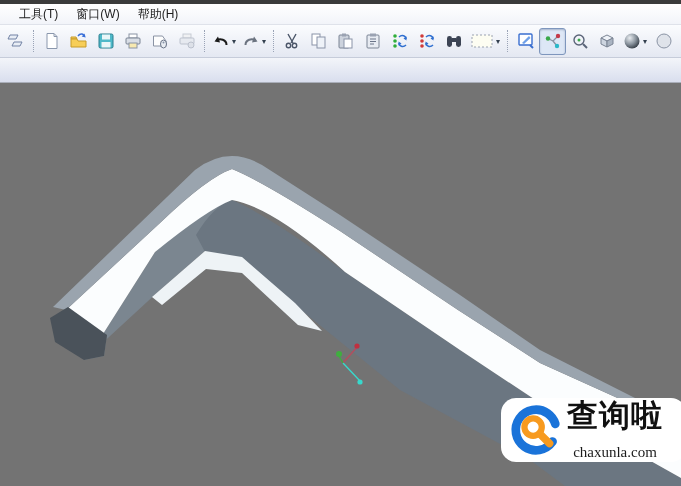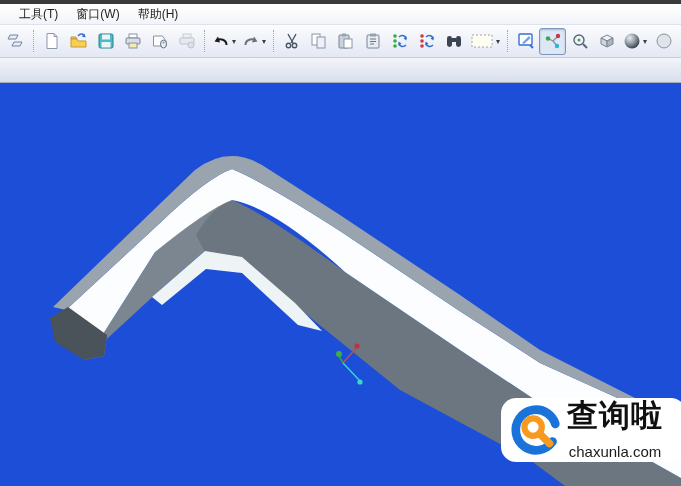--- a/index.html
+++ b/index.html
@@ -25,21 +25,21 @@
   .tb-btn.disabled { opacity:.5; }
   .tb-ic { display:inline-flex; width:18px; height:18px; align-items:center; justify-content:center; }
   .tb-ic.wide { width:24px; }
   .dd { font-size:8px; color:#33404f; margin-left:2px; }
   .tb-sep { display:inline-block; width:1px; height:22px; margin:0 4px;
     border-left:1px dotted #9aa3b6; flex:0 0 auto; }
 
   .empty-row { height:25px; background:linear-gradient(#f3f5fa,#d9deee);
     border-bottom:1px solid #a9aeb9; flex:0 0 auto; }
 
-  .viewport { position:relative; flex:1 1 auto; background:#1d4ed8; overflow:hidden; }
+  .viewport { position:relative; flex:1 1 auto; background:#737373; overflow:hidden;font-family:Liberation Serif, serif; }
   .viewport svg.scene { position:absolute; left:0; top:0; }
 
   .watermark { position:absolute; left:501px; top:315px; width:185px; height:64px;
     background:#ffffff; border-radius:15px; display:flex; align-items:center;
     padding-left:8px; }
   .wm-logo { flex:0 0 auto; width:54px; height:54px; }
   .wm-text { display:flex; flex-direction:column; align-items:center; margin-left:4px; }
   .wm-brand { font-size:31px; font-weight:700; color:#101010; line-height:32px; letter-spacing:1px; }
   .wm-domain { font-size:15px; color:#1b1b1b; line-height:16px; margin-top:12px; }
 </style>

